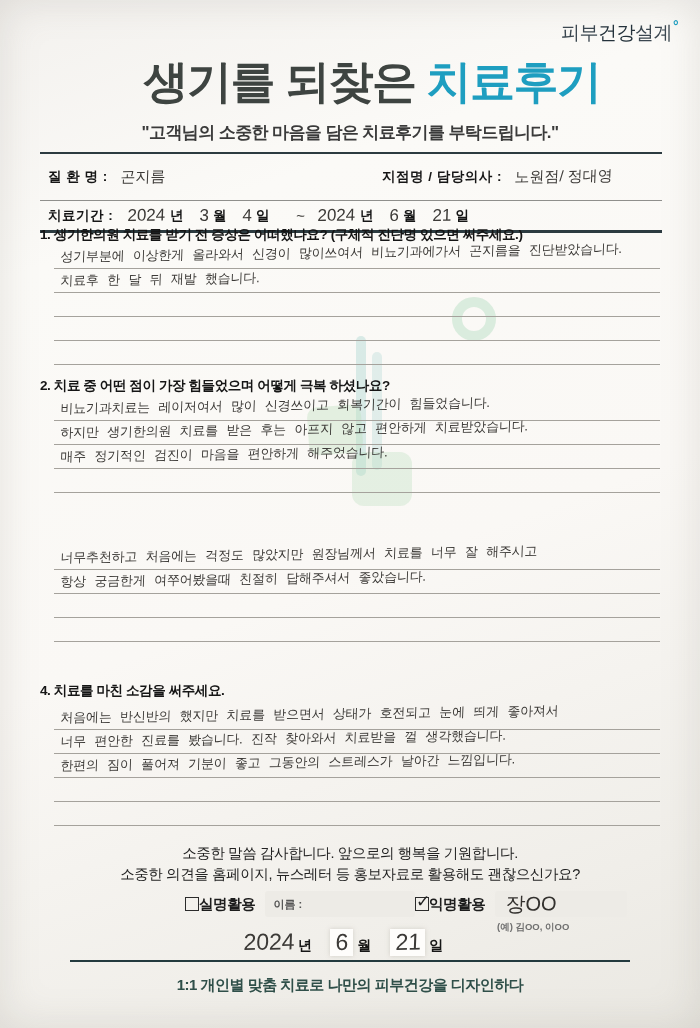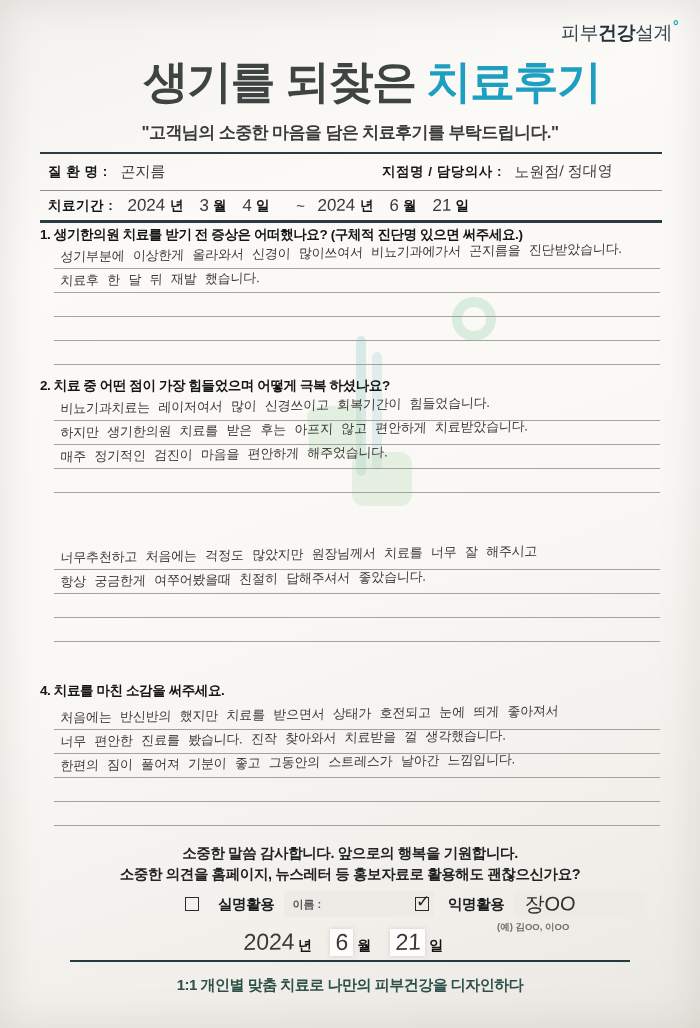--- a/index.html
+++ b/index.html
@@ -13,51 +13,51 @@
   
   .wm{position:absolute;z-index:0;pointer-events:none;}
   .wm-ring{left:452px;top:297px;width:44px;height:44px;border-radius:50%;border:10px solid rgba(186,224,198,.5);}
   .wm-sq1{left:308px;top:406px;width:54px;height:48px;border-radius:10px;background:rgba(188,224,190,.38);transform:rotate(-4deg);}
   .wm-sq2{left:352px;top:452px;width:60px;height:54px;border-radius:12px;background:rgba(184,220,188,.32);}
   .wm-bar1{left:356px;top:336px;width:10px;height:140px;border-radius:6px;background:rgba(130,196,190,.28);}
   .wm-bar2{left:372px;top:352px;width:10px;height:118px;border-radius:6px;background:rgba(130,196,190,.22);}
   .z{position:relative;z-index:1;}
   
   .logo{position:absolute;top:18px;right:22px;font-size:19px;letter-spacing:-.5px;color:#3b4750;}
-  .logo .lg-bold{font-weight:bold;color:#24323b;}
+  .logo .lg-bold{font-weight:normal;color:#24323b;}
   .logo .lg-deg{color:#1d9dbf;font-weight:bold;font-size:14px;vertical-align:8px;margin-left:1px;}
   .title{position:absolute;top:52px;left:0;width:100%;text-align:center;font-size:45px;font-weight:bold;letter-spacing:-1.5px;margin:0;padding-left:44px;}
   .title .t-dark{color:#3e4441;}
   .title .t-teal{color:#1e9ec0;}
   .subtitle{position:absolute;top:121px;left:0;width:100%;text-align:center;font-size:17px;font-weight:bold;color:#3a3a3a;letter-spacing:-.6px;margin:0;}
   
   .info-table{position:absolute;top:152px;left:40px;width:622px;border-top:2px solid #2c3b40;}
-  .info-row{display:flex;align-items:center;height:37px;padding:0 8px;}
+  .info-row{display:flex;align-items:center;height:47px;padding:0 8px;}
   .info-row.r1{border-bottom:1px solid #8f8f8c;}
   .info-row.r2{border-bottom:3px solid #2c3b40;height:32px;}
   .f-label{font-weight:bold;font-size:13.5px;color:#161616;letter-spacing:.5px;white-space:nowrap;}
   .f-right{margin-left:auto;display:flex;width:272px;}
   
   .hand{display:inline-block;color:#3c3a37;transform:rotate(-.8deg) skewX(-3deg);transform-origin:left bottom;white-space:nowrap;}
   .hand-val{font-size:15px;margin-left:12px;}
   .hand-num{font-size:17px;margin:0 5px;}
   .p-unit{font-weight:bold;font-size:13.5px;color:#161616;margin-right:10px;}
   .p-tilde{font-size:15px;color:#3c3a37;margin:0 8px 0 16px;}
   
   .question{position:absolute;left:40px;width:622px;}
   .q-label{font-weight:bold;font-size:13.5px;color:#151515;letter-spacing:-.4px;}
   .a-lines{position:absolute;left:14px;width:606px;}
   .a-line{height:24px;border-bottom:1px solid #a5a29c;overflow:visible;}
   .a-line .hand{font-size:13px;word-spacing:5px;padding-left:6px;line-height:23px;letter-spacing:-.2px;}
   
-  .thanks{position:absolute;top:843px;left:0;width:100%;text-align:center;font-size:14.5px;font-weight:bold;color:#222;line-height:21px;letter-spacing:-.4px;}
+  .thanks{position:absolute;top:843px;left:0;width:100%;text-align:center;font-size:14.5px;font-weight:normal;color:#222;line-height:21px;letter-spacing:-.4px;}
   .consent-item{position:absolute;display:flex;align-items:center;}
   .checkbox{width:14px;height:14px;border:1.7px solid #2b2b2b;display:inline-block;position:relative;background:transparent;flex:none;}
   .checkbox.checked::after{content:"✓";position:absolute;left:0px;top:-7px;font-size:17px;font-weight:bold;color:#222;}
-  .cb-label{font-weight:bold;font-size:14.5px;color:#1d1d1d;margin-left:19px;letter-spacing:-.4px;}
+  .cb-label{font-weight:bold;font-size:14.5px;color:#1d1d1d;margin-left:0;letter-spacing:-.4px;}
   .gray-box{background:#edebe6;border-radius:3px;height:26px;display:flex;align-items:center;}
   .name-box{width:150px;margin-left:10px;padding-left:8px;}
   .name-label{font-size:11px;font-weight:bold;color:#555;}
   .anon-box{width:132px;margin-left:10px;padding-left:10px;}
   .anon-box .hand{font-size:20px;color:#34322f;}
   .example{position:absolute;top:921px;left:497px;font-size:9.5px;color:#6f6f6f;font-weight:bold;}
   .date-row{position:absolute;top:929px;left:0;width:100%;text-align:center;}
   .date-row .d-unit{font-weight:bold;font-size:14px;color:#161616;margin:0 14px 0 4px;}
   .date-row .hand{font-size:23px;}
   .patch{background:#fefdfb;box-shadow:0 0 4px rgba(180,175,165,.5);padding:0 5px;display:inline-block;}

